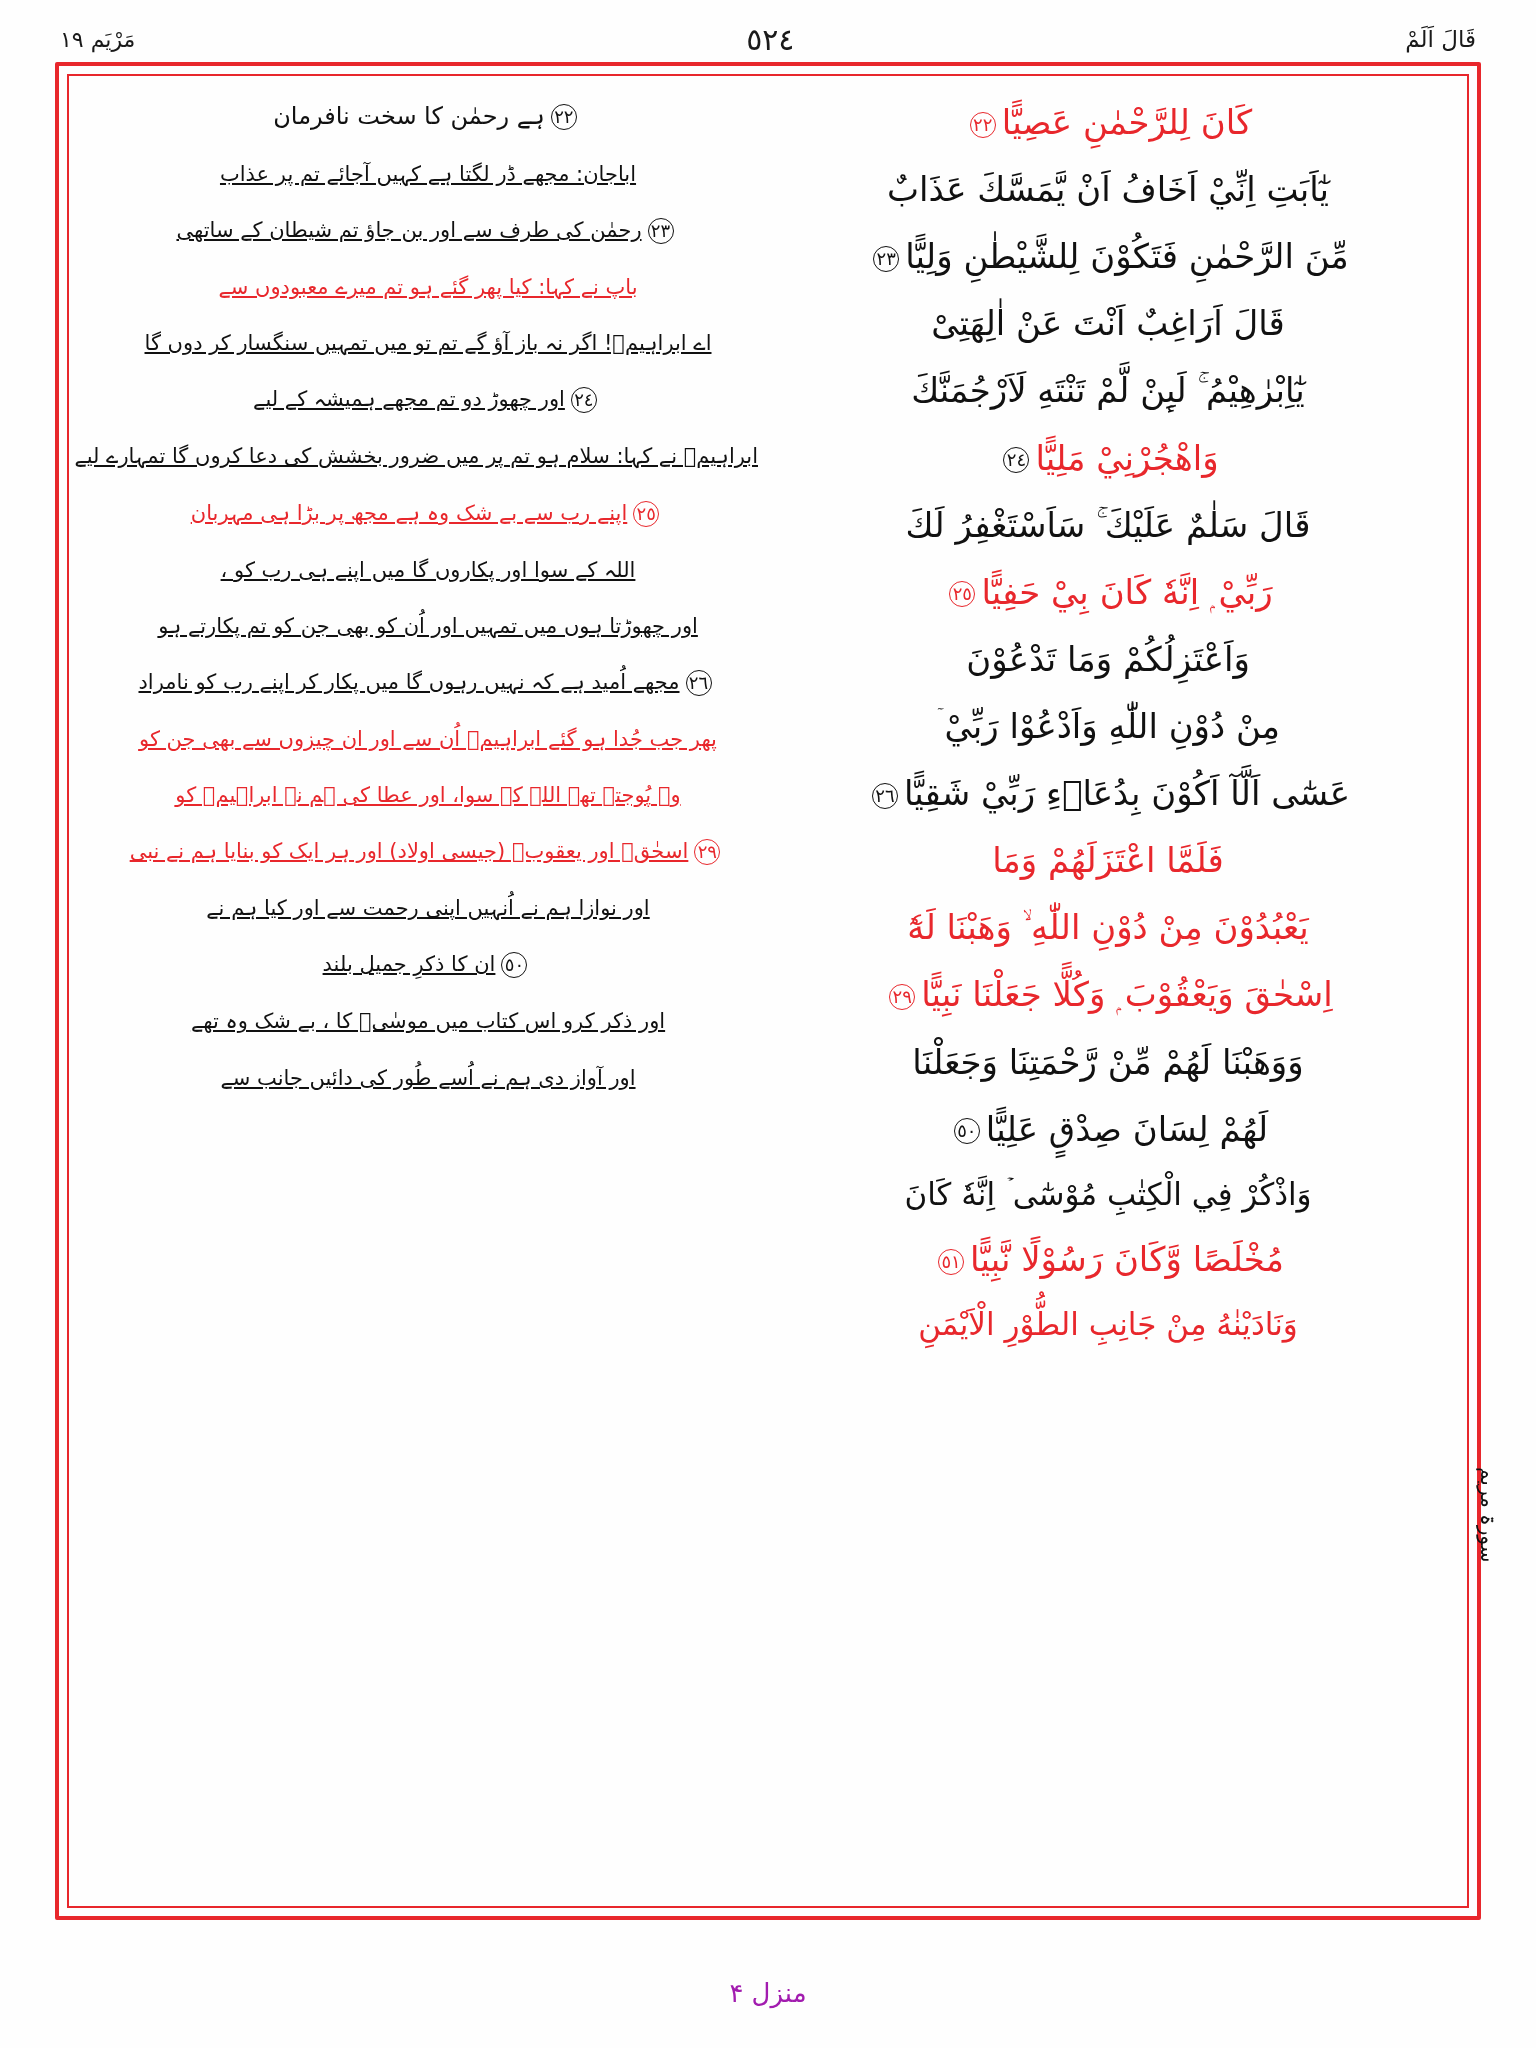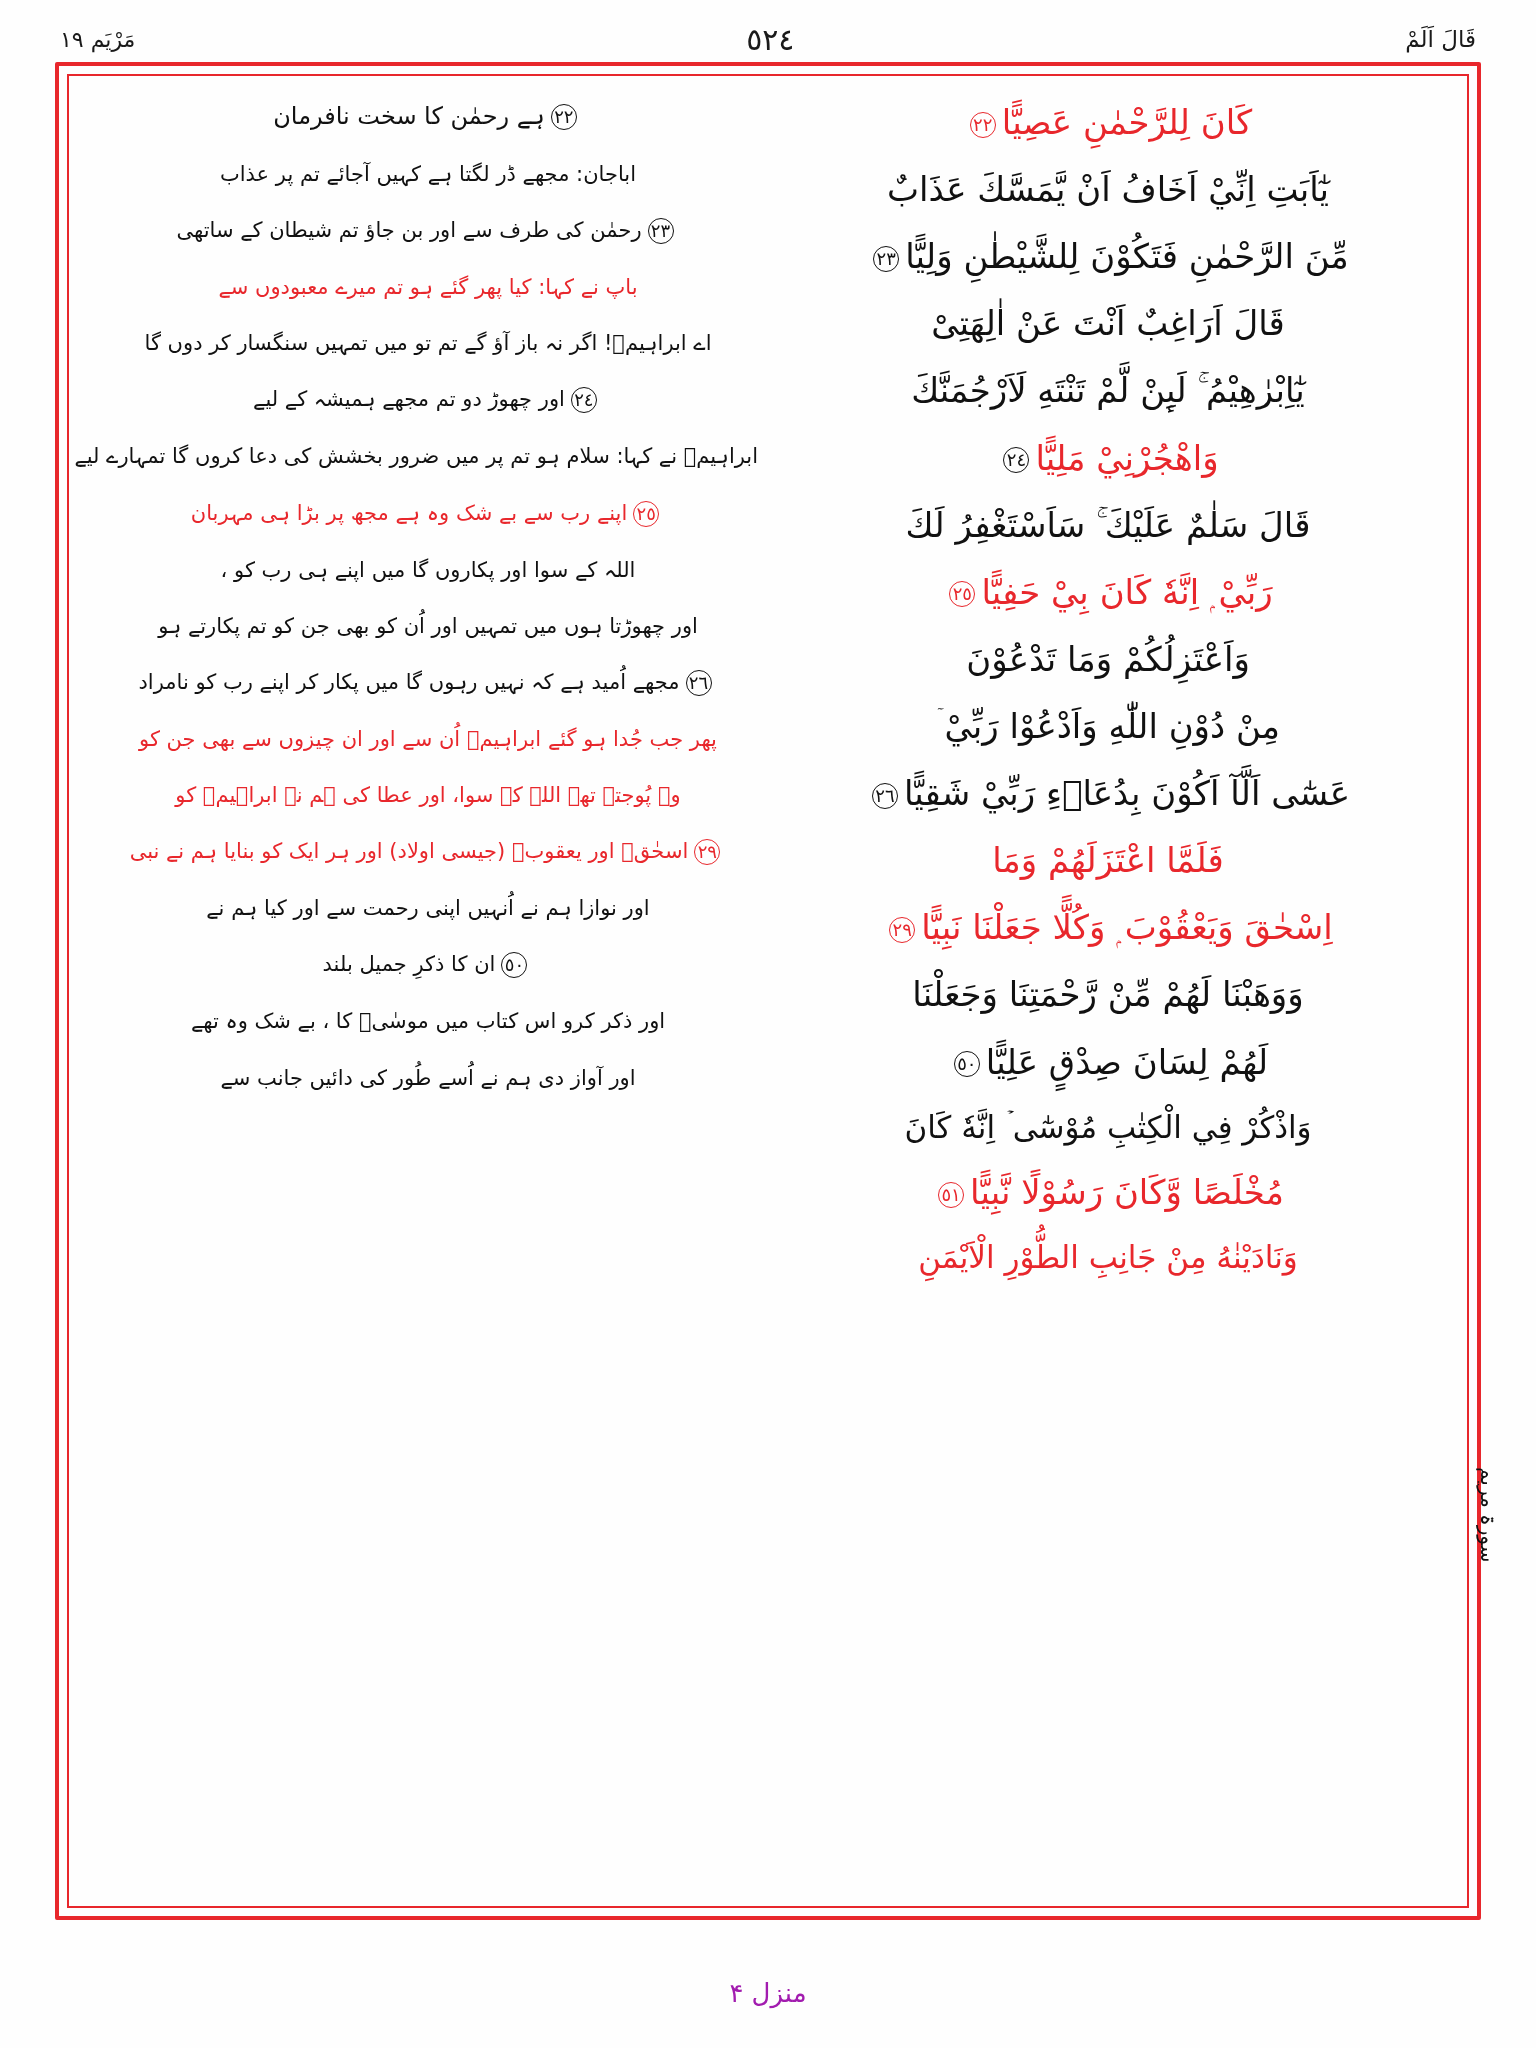--- a/index.html
+++ b/index.html
@@ -113,21 +113,21 @@
     text-align: center;
     font-family: "DejaVu Sans", sans-serif;
     font-size: 24px;
     line-height: 1.2;
     margin-bottom: 31px;
     white-space: nowrap;
     letter-spacing: 0.2px;
   }
   .uline.black { color: #111111; }
   .uline.red { color: #e8272c; }
-  .uline.small { font-size: 21px; }
+  .uline.small { font-size: 21px; text-decoration: underline; }
 
   
   .ayah {
     display: inline-block;
     font-size: 18px;
     color: #111111;
     border: 1.5px solid #111111;
     border-radius: 50%;
     width: 26px;
     height: 26px;
@@ -194,20 +194,21 @@
       <div class="aline black"><span>مِّنَ الرَّحْمٰنِ فَتَكُوْنَ لِلشَّيْطٰنِ وَلِيًّا</span><span class="ayah">٢٣</span></div>
       <div class="aline black"><span>قَالَ اَرَاغِبٌ اَنْتَ عَنْ اٰلِهَتِىْ</span></div>
       <div class="aline black"><span>يٰٓاِبْرٰهِيْمُ ۚ لَىِٕنْ لَّمْ تَنْتَهِ لَاَرْجُمَنَّكَ</span></div>
       <div class="aline red"><span>وَاهْجُرْنِيْ مَلِيًّا</span><span class="ayah">٢٤</span></div>
       <div class="aline black"><span>قَالَ سَلٰمٌ عَلَيْكَ ۚ سَاَسْتَغْفِرُ لَكَ</span></div>
       <div class="aline red"><span>رَبِّيْ ۭ اِنَّهٗ كَانَ بِيْ حَفِيًّا</span><span class="ayah red">٢٥</span></div>
       <div class="aline black"><span>وَاَعْتَزِلُكُمْ وَمَا تَدْعُوْنَ</span></div>
       <div class="aline black"><span>مِنْ دُوْنِ اللّٰهِ وَاَدْعُوْا رَبِّيْ ۤ</span></div>
       <div class="aline black"><span>عَسٰٓى اَلَّآ اَكُوْنَ بِدُعَاۗءِ رَبِّيْ شَقِيًّا</span><span class="ayah">٢٦</span></div>
       <div class="aline red"><span>فَلَمَّا اعْتَزَلَهُمْ وَمَا</span></div>
+      <div class="aline red"><span>يَعْبُدُوْنَ مِنْ دُوْنِ اللّٰهِ ۙ وَهَبْنَا لَهٗٓ</span></div>
       <div class="aline red"><span>اِسْحٰقَ وَيَعْقُوْبَ ۭ وَكُلًّا جَعَلْنَا نَبِيًّا</span><span class="ayah red">٢٩</span></div>
       <div class="aline black"><span>وَوَهَبْنَا لَهُمْ مِّنْ رَّحْمَتِنَا وَجَعَلْنَا</span></div>
       <div class="aline black"><span>لَهُمْ لِسَانَ صِدْقٍ عَلِيًّا</span><span class="ayah">٥٠</span></div>
       <div class="aline black tight"><span>وَاذْكُرْ فِي الْكِتٰبِ مُوْسٰٓى ۡ اِنَّهٗ كَانَ</span></div>
       <div class="aline red"><span>مُخْلَصًا وَّكَانَ رَسُوْلًا نَّبِيًّا</span><span class="ayah red">٥١</span></div>
       <div class="aline red tight"><span>وَنَادَيْنٰهُ مِنْ جَانِبِ الطُّوْرِ الْاَيْمَنِ</span></div>
     </div>
 
     <div class="col col-urdu">
       <div class="uline black"><span class="ayah">٢٢</span><span>ہے رحمٰن کا سخت نافرمان</span></div>

